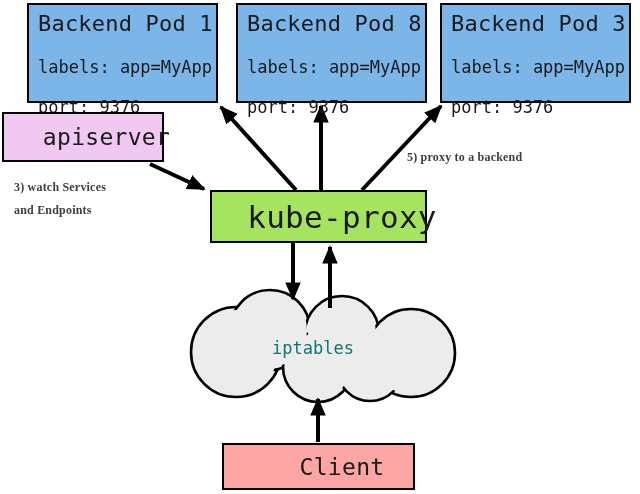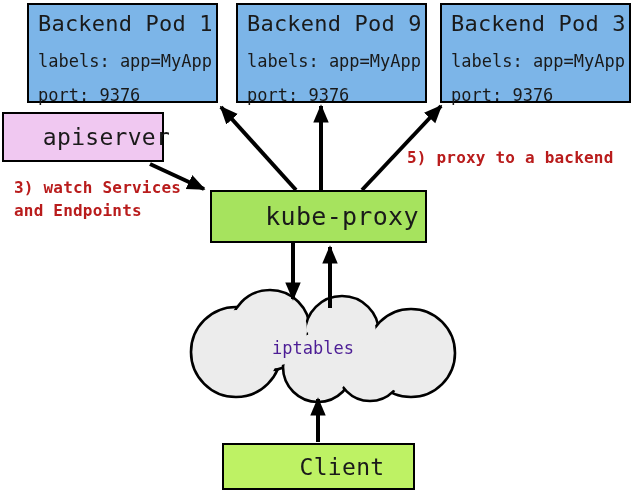--- a/index.html
+++ b/index.html
@@ -20,59 +20,60 @@
   .box {
     position: absolute;
     border: 2px solid #000;
     box-sizing: border-box;
     z-index: 2;
     color: #1a1a1a;
     padding-left: 47px;
   }
   .pod { width: 191px; height: 100px; top: 3px; padding: 5px 8px 0 9px; }
   .pod-title { font-size: 22px; line-height: 28px; white-space: nowrap; letter-spacing: 0.2px; }
-  .pod-line  { font-size: 17px; line-height: 22px; margin-top: 12px; white-space: nowrap; }
+  .pod-line  { font-size: 17px; line-height: 22px; margin-top: 18px; white-space: nowrap; }
   .pod-title { margin-bottom: 7px; }
   .pod1 { left: 27px; }
   .pod2 { left: 236px; }
   .pod3 { left: 440px; }
   .namebox {
     display: flex;
     align-items: center;
     justify-content: center;
     font-size: 23px;
     letter-spacing: 0.3px;
     white-space: nowrap;
   }
   .apiserver { left: 2px;  top: 112px; width: 162px; height: 50px; }
-  .kubeproxy { left: 210px; top: 190px; width: 217px; height: 53px; font-size: 25px; }
+  .kubeproxy { left: 210px; top: 190px; width: 217px; height: 53px; font-size: 31px; }
   .client    { left: 222px; top: 443px; width: 193px; height: 47px; }
   .note {
     position: absolute;
     z-index: 3;
     font-weight: bold;
-    font-size: 16px;
+    font-size: 12px;
     line-height: 23px;
     letter-spacing: 0.2px;
-    color: #b91c1c;
+    color: #404040;
     white-space: pre-line;
+    font-family: Liberation Serif, serif;
   }
   .note1 { left: 14px;  top: 176px; }
   .note2 { left: 56px;  top: 245px; }
   .note3 { left: 327px; top: 412px; }
   .note4 { left: 346px; top: 248px; }
   .note5 { left: 407px; top: 146px; }
   .cloud-label {
     position: absolute;
     z-index: 3;
     left: 263px; top: 338px;
     width: 100px;
     text-align: center;
     font-size: 17px;
-    color: #4c1d95;
+    color: #0f766e;
   }
   .cloud-stroked circle { stroke: #000; stroke-width: 2.6px; }
   .cloud-fillonly circle { stroke: none; }
   .arrow { stroke: #000; stroke-width: 4px; fill: none; }
 </style>
 </head>
 <body>
 
 <div class="canvas">
 
@@ -111,39 +112,39 @@
     <line class="arrow" x1="330" y1="308" x2="330" y2="247" marker-end="url(#ah)"></line>
     <line class="arrow" x1="318" y1="442" x2="318" y2="399" marker-end="url(#ah)"></line>
   </svg>
 
   <div class="box pod pod1" style="background-color: rgb(124, 181, 232);">
     <div class="pod-title">Backend Pod 1</div>
     <div class="pod-line">labels: app=MyApp</div>
     <div class="pod-line">port: 9376</div>
   </div>
   <div class="box pod pod2" style="background-color: rgb(124, 181, 232);">
-    <div class="pod-title">Backend Pod 9</div>
+    <div class="pod-title">Backend Pod 8</div>
     <div class="pod-line">labels: app=MyApp</div>
     <div class="pod-line">port: 9376</div>
   </div>
   <div class="box pod pod3" style="background-color: rgb(124, 181, 232);">
     <div class="pod-title">Backend Pod 3</div>
     <div class="pod-line">labels: app=MyApp</div>
     <div class="pod-line">port: 9376</div>
   </div>
 
   <div class="box namebox apiserver" style="background-color: rgb(240, 200, 241);">
     <span>apiserver</span>
   </div>
 
   <div class="box namebox kubeproxy" style="background-color: rgb(166, 227, 94);">
     <span>kube-proxy</span>
   </div>
 
-  <div class="box namebox client" style="background-color: #bef264;">
+  <div class="box namebox client" style="background-color: #fca5a5;">
     <span>Client</span>
   </div>
 
   <div class="cloud-label">iptables</div>
 
   <div class="note note1">3) watch Services
 and Endpoints</div>
   <div class="note note5">5) proxy to a backend</div>
 
 </div>

